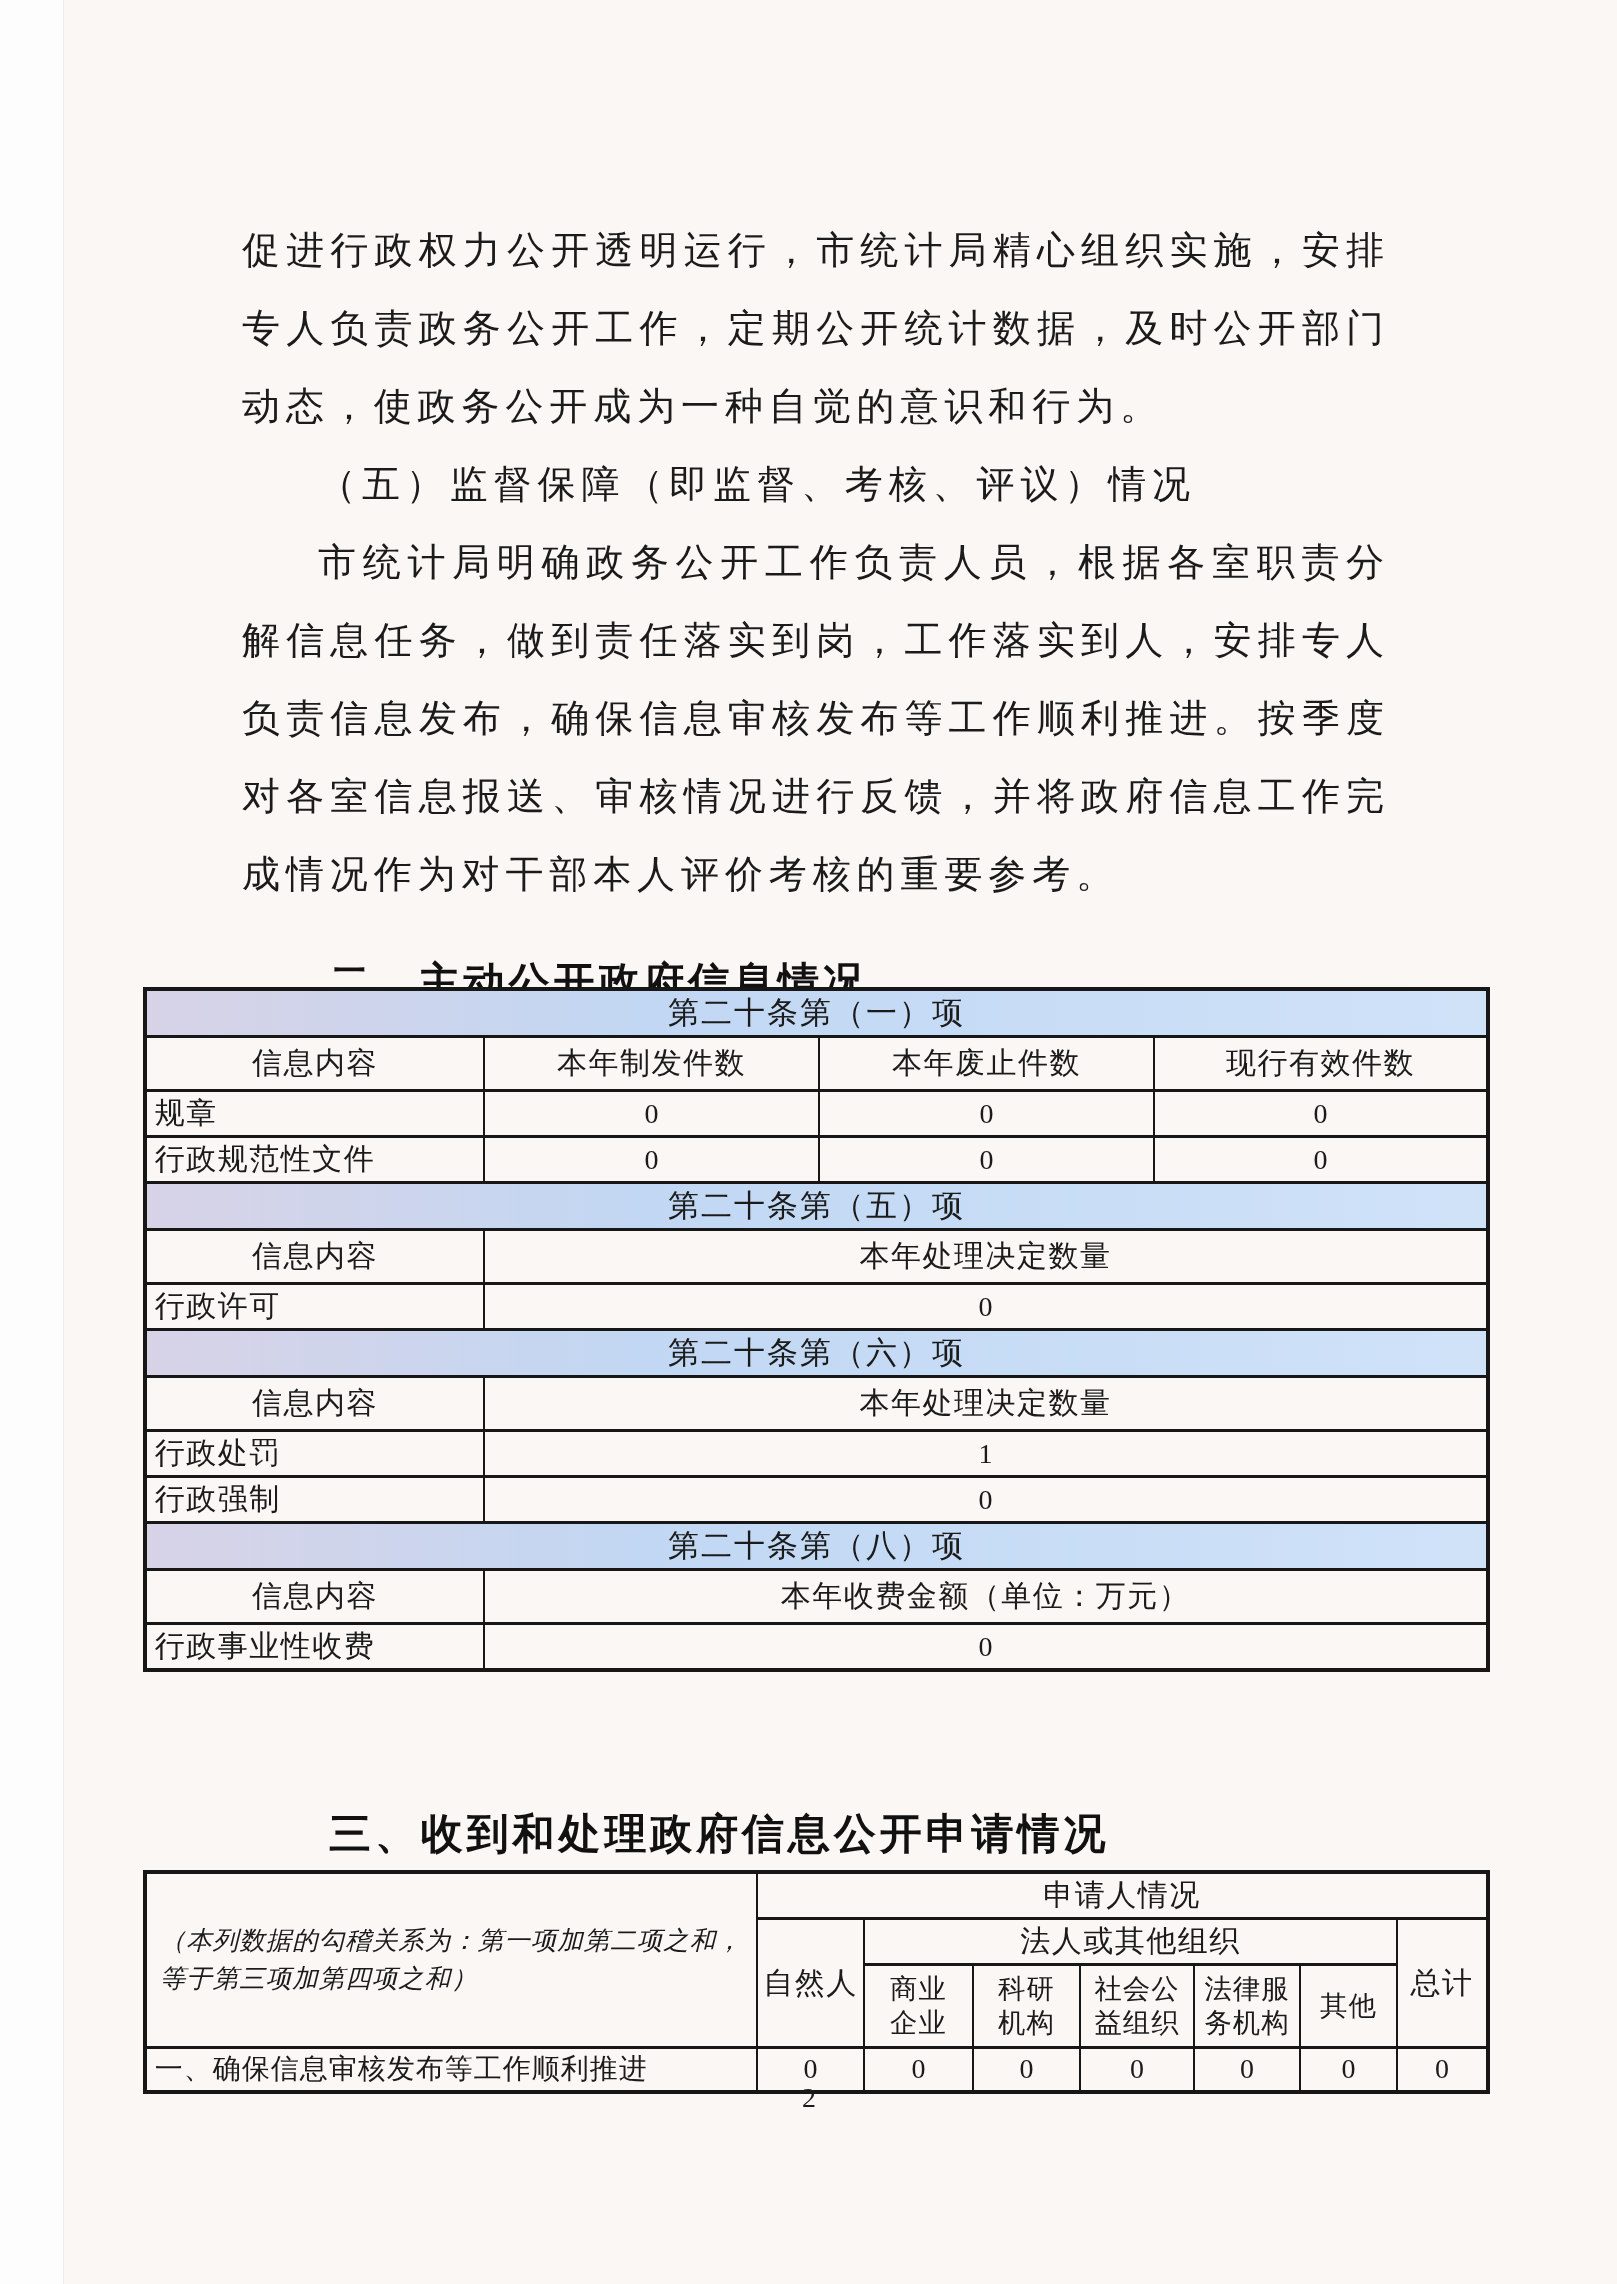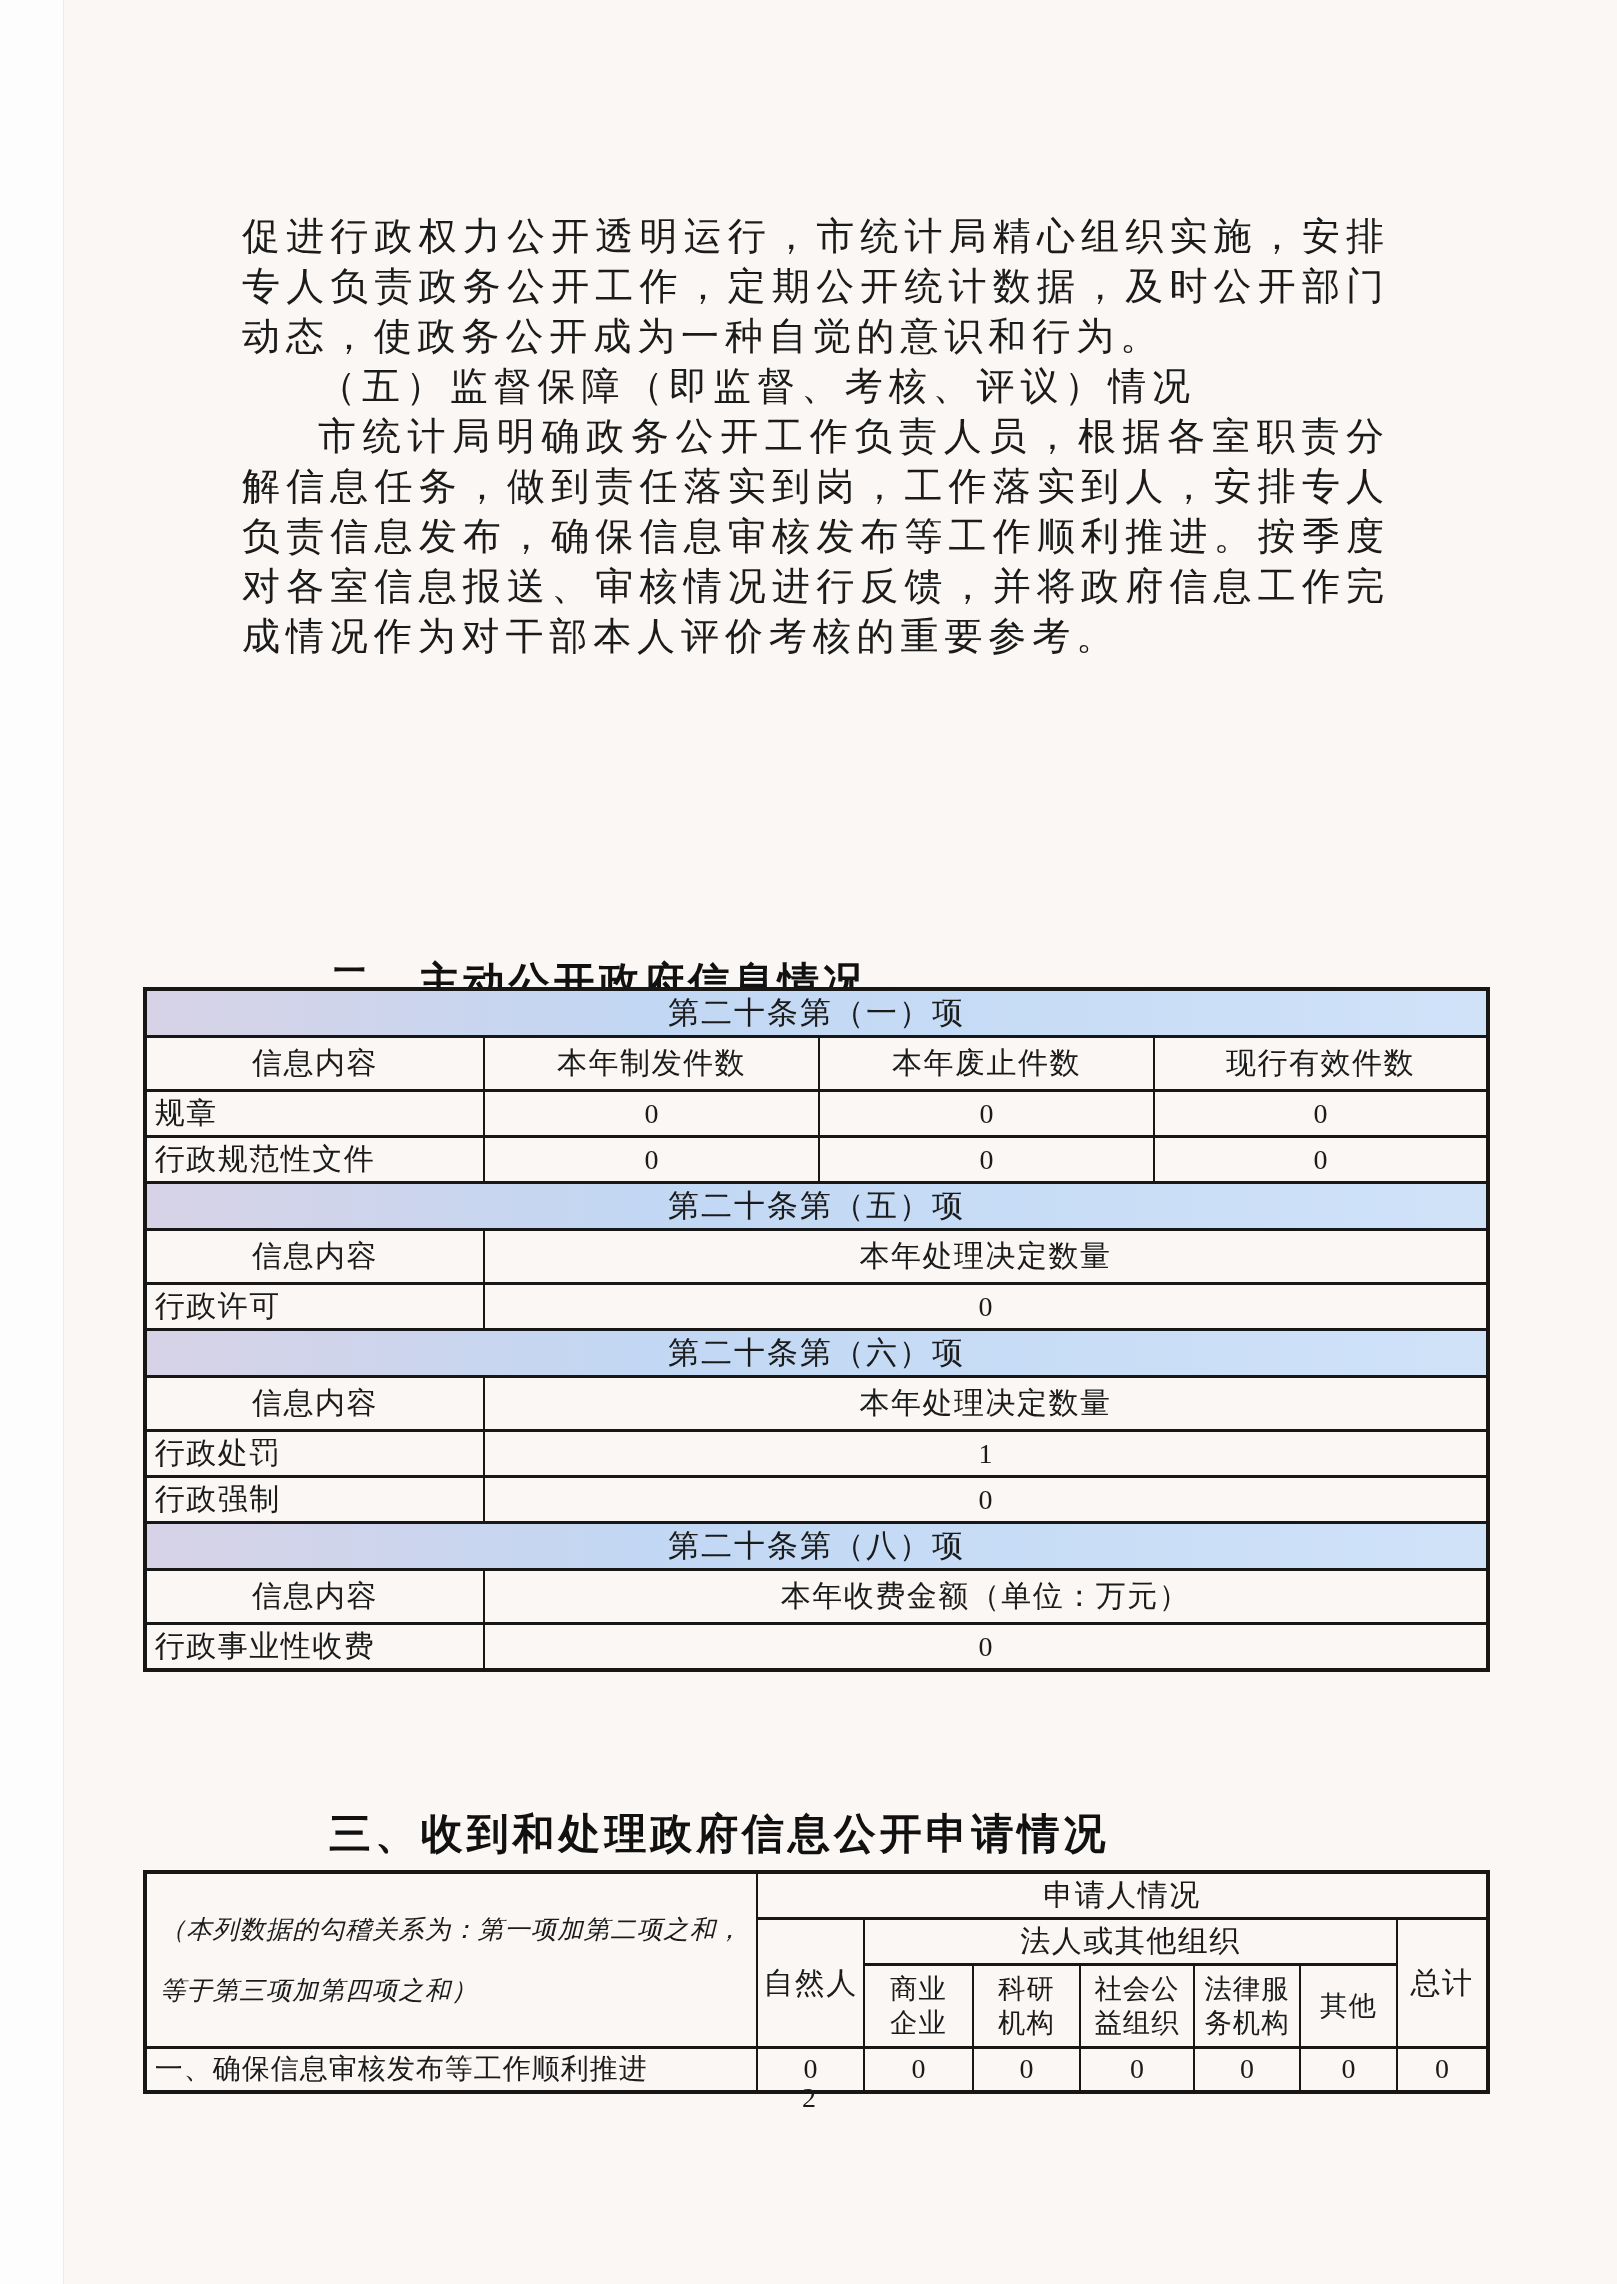--- a/index.html
+++ b/index.html
@@ -8,21 +8,21 @@
     background:#fbf7f5;color:#1b1b1b;
     font-family:"Liberation Serif","DejaVu Serif",serif;
   }
   .scan-strip{
     position:absolute;left:0;top:0;width:63px;height:2284px;
     background:#fefdfd;border-right:0.5px solid #f0ebe9;
   }
   
   .text-block{
     position:absolute;left:242px;top:211px;width:1148px;
-    font-size:38px;line-height:50px;letter-spacing:5.9px;
+    font-size:38px;line-height:78px;letter-spacing:5.9px;
     text-align:justify;text-justify:inter-character;
   }
   .text-block p{margin:0;padding:0}
   .p-indent{text-indent:2em}
   .p-space{margin-top:27px}
   
   .sec-heading{
     position:absolute;left:325px;margin:4px;
     font-family:"Liberation Sans","DejaVu Sans",sans-serif;
     font-weight:bold;font-size:41px;letter-spacing:3.9px;color:#111;
@@ -51,21 +51,21 @@
   .r2-d{height:44px}
   .band{
     text-align:center;font-size:31px;letter-spacing:2px;
     background:linear-gradient(90deg,#d7d2e6 0%,#c1d7f3 38%,#c6dcf6 72%,#cfe2f8 100%);
   }
   .c{text-align:center}
   .l{text-align:left;padding-left:7.8px}
   .val{font-size:28px;letter-spacing:0}
   .sm{font-size:27.4px;line-height:34px;letter-spacing:1px;white-space:pre-line;text-align:center}
   .note{
-    font-size:25.5px;line-height:61px;letter-spacing:1px;font-style:italic;
+    font-size:25.5px;line-height:38px;letter-spacing:1px;font-style:italic;
     text-align:left;vertical-align:middle;padding:0 12.7px;white-space:pre-line;
   }
   .lbl{font-size:28px;letter-spacing:1px}
   .page-num{
     position:absolute;top:2082px;left:0;width:1618px;margin:0;
     text-align:center;font-size:28px;letter-spacing:0;
   }
 </style>
 </head>
 <body style="background: rgb(251, 247, 245);">

